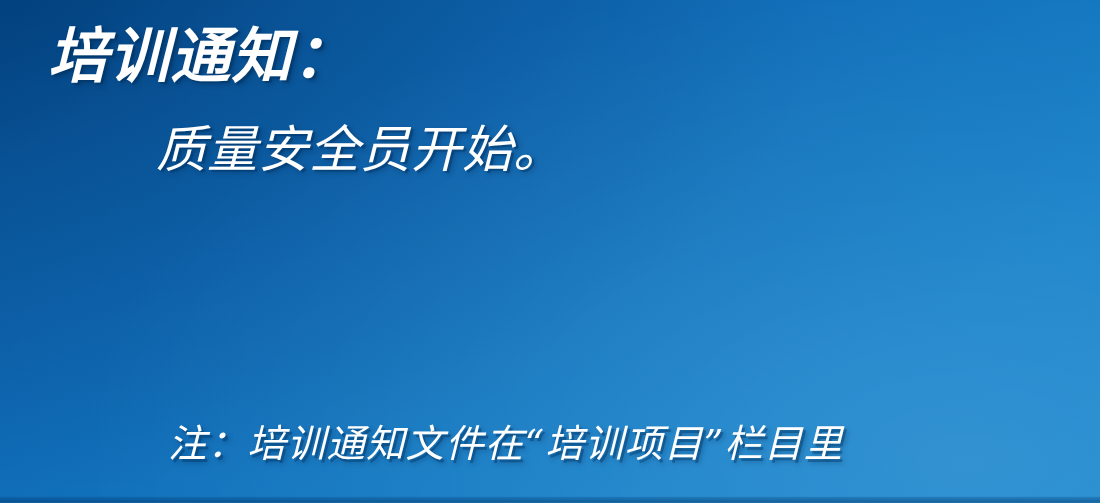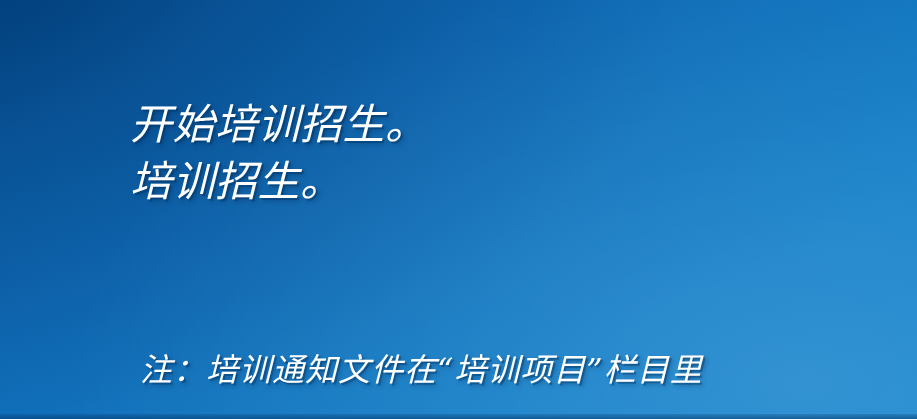--- a/index.html
+++ b/index.html
@@ -128,29 +128,29 @@
       2px 2px 0px rgba(0,52,100,0.42),
       3px 3px 4px rgba(0,42,86,0.38);
   }
 </style>
 </head>
 <body>
 
 <div id="slide">
   <div class="content">
 
+    <div class="kai title">培训通知：</div>
 
     <div class="list">
 
       <div class="kai list-item">
-        <span class="li-line cont">开始培训招生。</span>
+        <span class="li-line cont">质量安全员开始。</span>
       </div>
 
       <div class="kai list-item">
-        <span class="li-line cont">培训招生。</span>
       </div>
 
     </div>
 
     <div class="kai note">注：培训通知文件在“培训项目”栏目里</div>
 
   </div>
 </div>
 
 </body></html>

